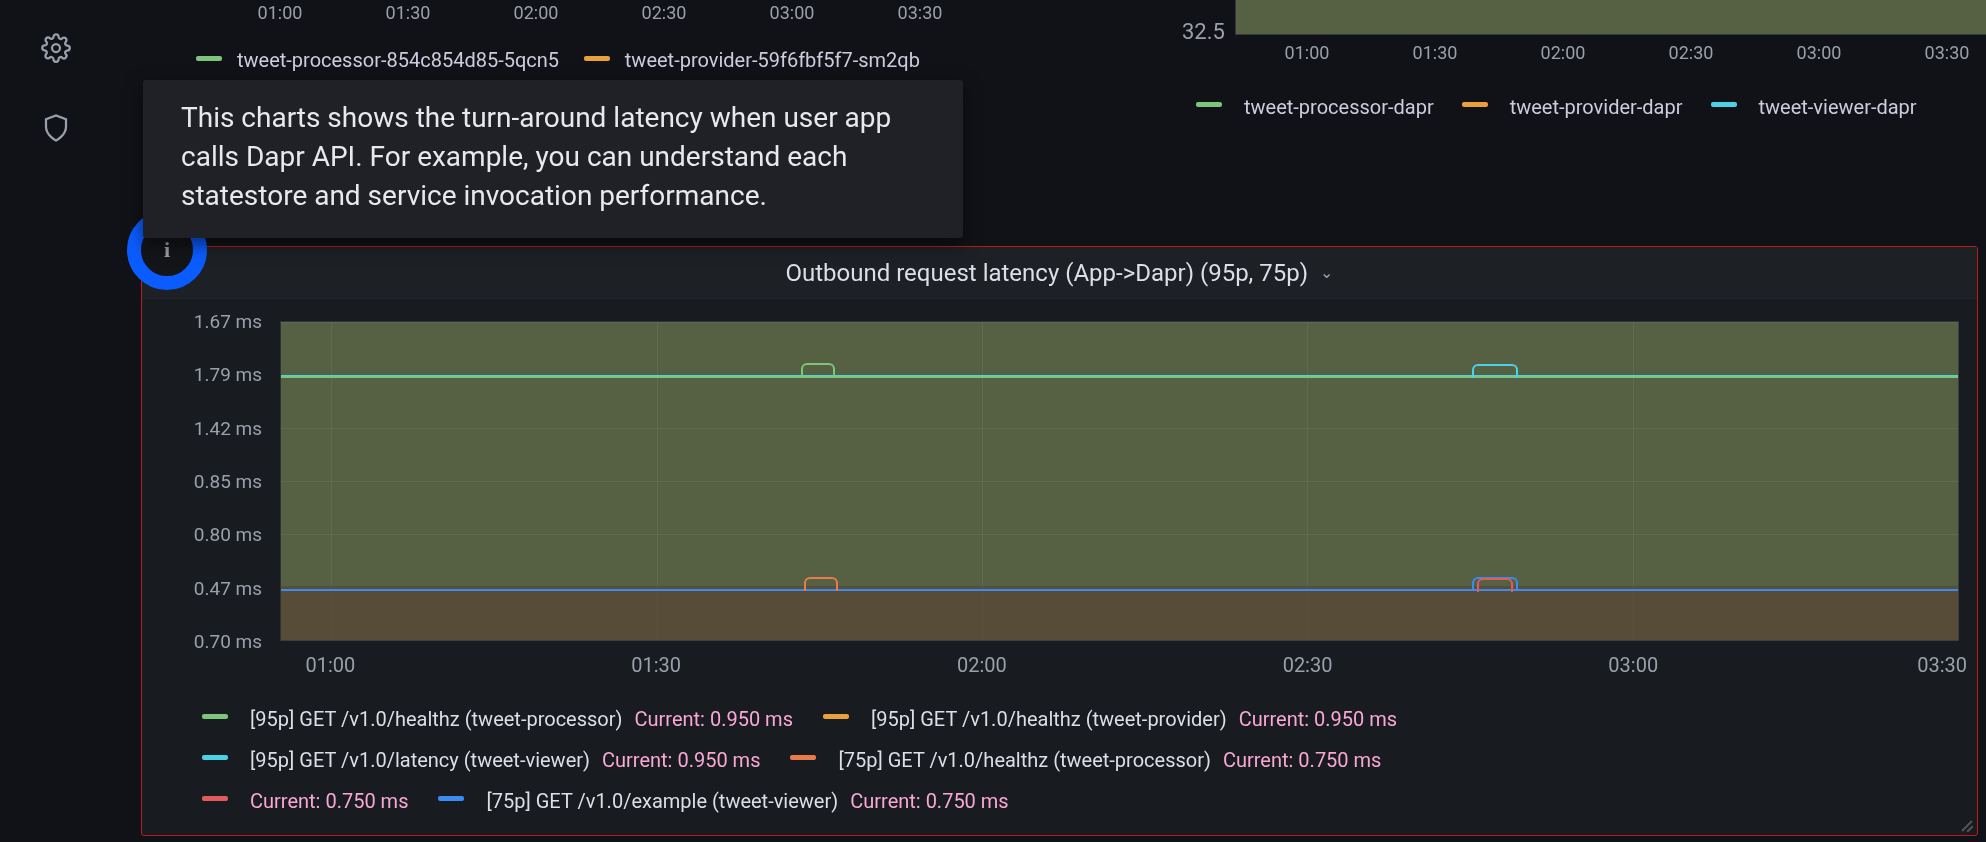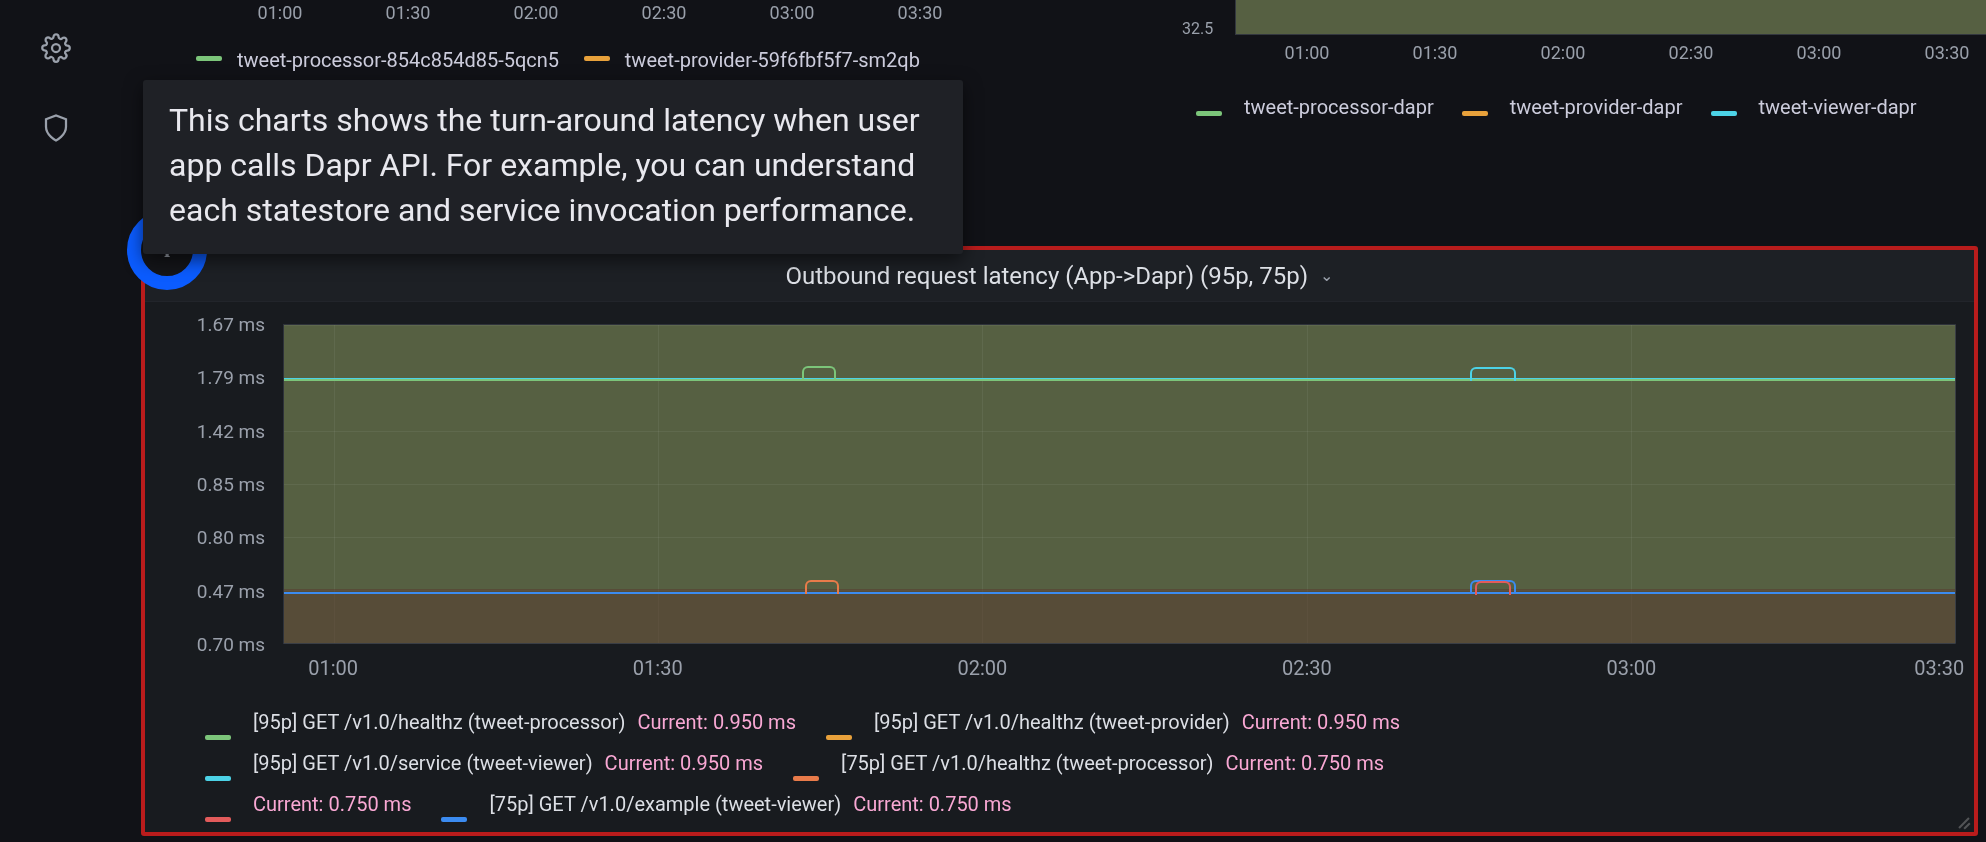--- a/index.html
+++ b/index.html
@@ -80,21 +80,21 @@
   .ptr-plot {
     position: absolute;
     left: 117px; top: -25px;
     width: 800px; height: 60px;
     background: #566042;
     border: 1px solid #33373f;
   }
   .ptr-ylabel {
     position: absolute;
     left: 64px; top: 19px;
-    font-size: 16px;
+    font-size: 22px;
     color: #9aa0ab;
   }
   .ptr-axis {
     position: absolute;
     top: 42px; left: 160px;
     display: flex;
     gap: 70px;
     font-size: 18px;
     color: #9aa0ab;
   }
@@ -117,24 +117,24 @@
     margin-right: 10px;
     position: relative;
     top: -3px;
   }
 
   
   .tooltip {
     position: absolute;
     left: 30px; top: 80px;
     width: 820px;
-    padding: 18px 26px 22px 26px;
+    padding: 18px 26px 22px 38px;
     background: #1f2126;
     color: #e8e8ee;
-    font-size: 32px;
+    font-size: 28px;
     line-height: 1.4;
     border-radius: 3px;
     box-shadow: 0 6px 18px rgba(0,0,0,.55);
     z-index: 50;
   }
 
   
   .info-circle {
     position: absolute;
     left: 14px; top: 210px;
@@ -151,21 +151,21 @@
     cursor: pointer;
   }
 
   
   .panel-main {
     position: absolute;
     left: 28px; top: 246px;
     right: 8px;
     height: 590px;
     background: #181b1f;
-    border: 4px solid #b91c1c;
+    border: 1px solid #b91c1c;
     border-radius: 3px;
   }
   .panel-header {
     height: 52px;
     border-bottom: 1px solid #22252b;
     display: flex;
     align-items: center;
     justify-content: center;
     background: #1d2025;
     color: #dcdfe5;
@@ -253,21 +253,21 @@
     position: absolute;
     left: 60px;
     right: 30px;
     top: 452px;
     font-size: 20px;
     color: #dcdfe5;
     line-height: 2.05;
   }
   .legend-row { display: flex; flex-wrap: wrap; gap: 30px 30px; }
   .lg-item {
-    display: flex; align-items: flex-end; gap: 12px;
+    display: flex; align-items: center; gap: 12px;
     white-space: nowrap;
     cursor: pointer;
   }
   .lg-label { }
   .lg-current { color: #f9a8d4; }
 
   .resize-handle {
     position: absolute;
     right: 4px; bottom: 4px;
     width: 18px; height: 18px;
@@ -423,21 +423,21 @@
         </span>
         <span class="lg-item">
           <span class="legend-swatch" style="background:#e8a13b"></span>
           <span class="lg-label">[95p] GET /v1.0/healthz (tweet-provider)</span>
           <span class="lg-current">Current: 0.950 ms</span>
         </span>
       </div>
       <div class="legend-row">
         <span class="lg-item">
           <span class="legend-swatch" style="background:#4cd2e6"></span>
-          <span class="lg-label">[95p] GET /v1.0/service (tweet-viewer)</span>
+          <span class="lg-label">[95p] GET /v1.0/latency (tweet-viewer)</span>
           <span class="lg-current">Current: 0.950 ms</span>
         </span>
         <span class="lg-item">
           <span class="legend-swatch" style="background:#e87b4a"></span>
           <span class="lg-label">[75p] GET /v1.0/healthz (tweet-processor)</span>
           <span class="lg-current">Current: 0.750 ms</span>
         </span>
       </div>
       <div class="legend-row">
         <span class="lg-item">

